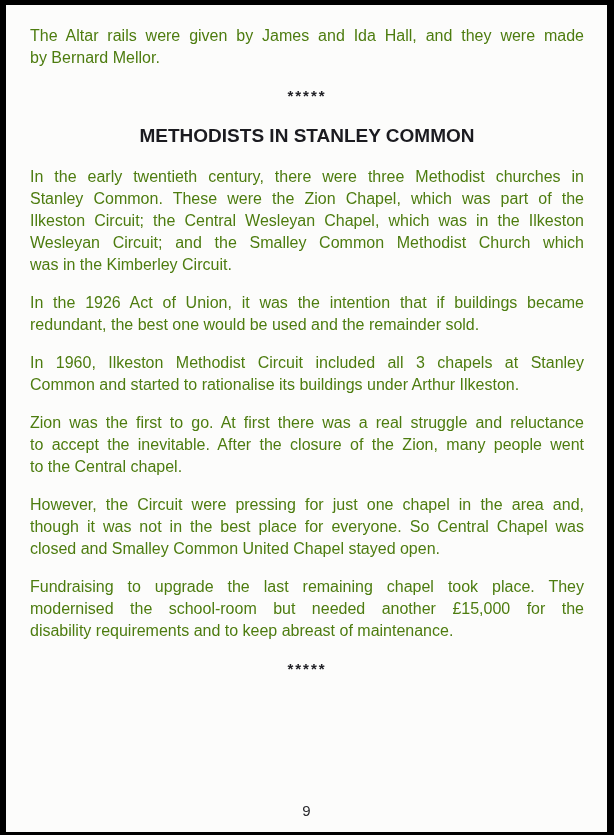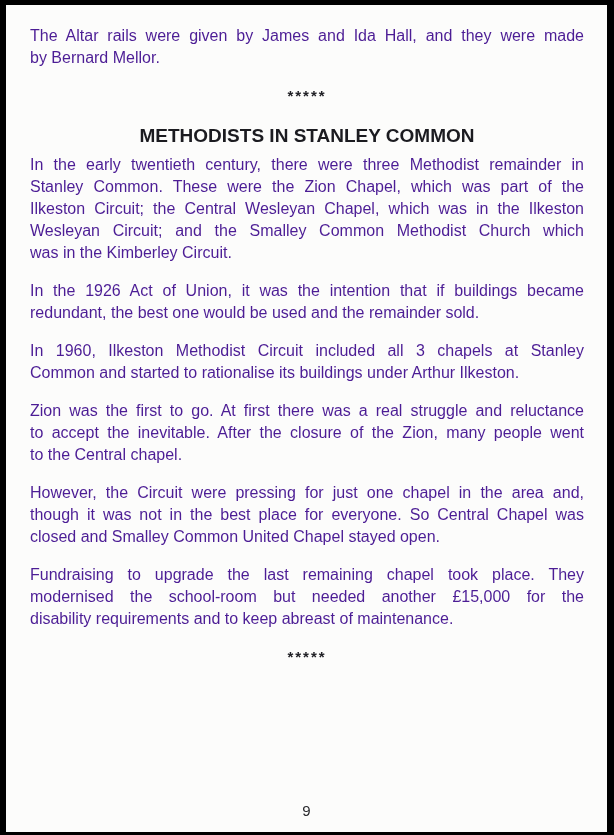--- a/index.html
+++ b/index.html
@@ -28,42 +28,42 @@
     left: 24px;
     right: 23px;
     top: 20px;
   }
   .para {
     margin: 0 0 16px 0;
   }
   .line {
     font-size: 16px;
     line-height: 22px;
-    color: #4c1d95;
+    color: #4d7c0f;
     text-align: justify;
   }
   .line.justified {
     text-align-last: justify;
   }
   .separator {
     font-size: 15px;
     line-height: 22px;
     font-weight: bold;
     color: #212126;
     text-align: center;
     letter-spacing: 2px;
     margin: 0 0 16px 0;
   }
   .heading {
     font-size: 19px;
     line-height: 26px;
     font-weight: bold;
     color: #1b1b20;
     text-align: center;
-    margin: 0 0 5px 0;
+    margin: 0 0 17px 0;
   }
   .page-number {
     position: absolute;
     left: 0;
     right: 0;
     bottom: 12px;
     text-align: center;
     font-size: 15px;
     line-height: 18px;
     color: #2a2a2e;
@@ -74,21 +74,21 @@
 
 <div class="page">
   <div class="content">
       <div class="para">
         <div class="line justified">The Altar rails were given by James and Ida Hall, and they were made</div>
         <div class="line">by Bernard Mellor.</div>
       </div>
       <div class="separator">*****</div>
       <div class="heading">METHODISTS IN STANLEY COMMON</div>
       <div class="para">
-        <div class="line justified">In the early twentieth century, there were three Methodist remainder in</div>
+        <div class="line justified">In the early twentieth century, there were three Methodist churches in</div>
         <div class="line justified">Stanley Common. These were the Zion Chapel, which was part of the</div>
         <div class="line justified">Ilkeston Circuit; the Central Wesleyan Chapel, which was in the Ilkeston</div>
         <div class="line justified">Wesleyan Circuit; and the Smalley Common Methodist Church which</div>
         <div class="line">was in the Kimberley Circuit.</div>
       </div>
       <div class="para">
         <div class="line justified">In the 1926 Act of Union, it was the intention that if buildings became</div>
         <div class="line">redundant, the best one would be used and the remainder sold.</div>
       </div>
       <div class="para">

